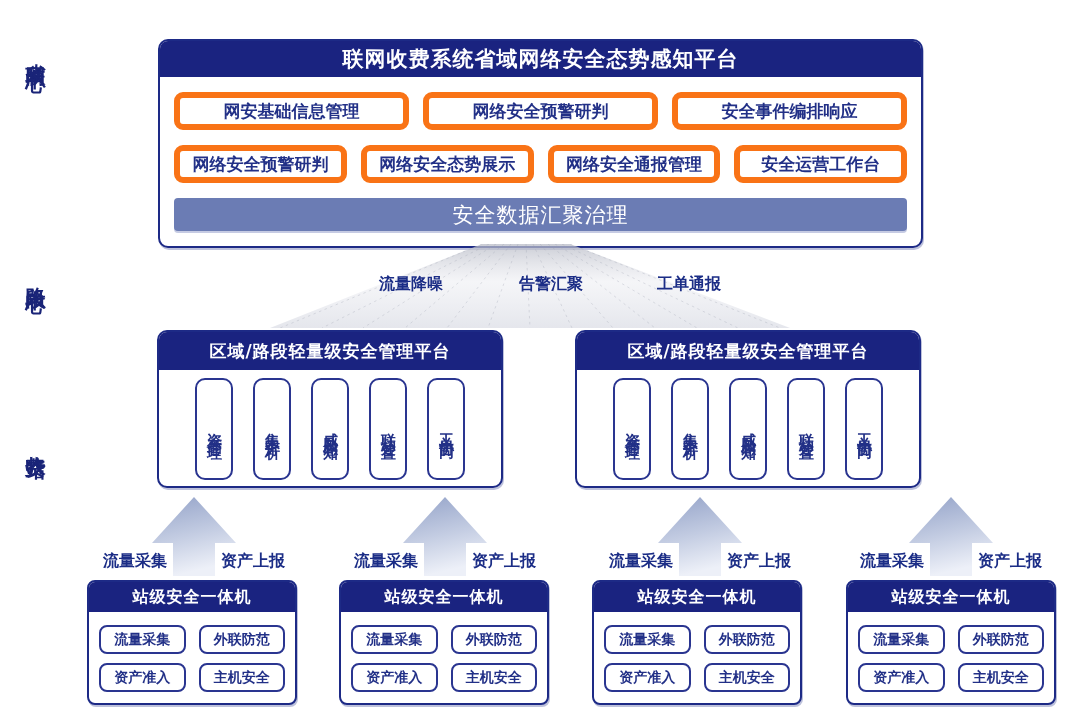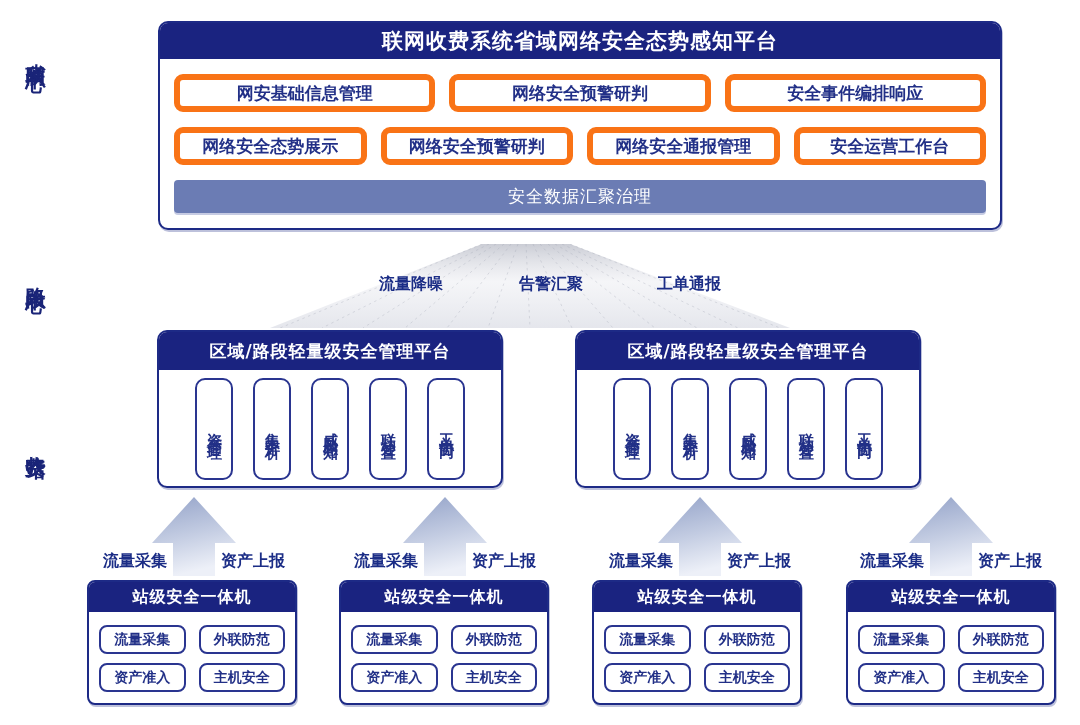--- a/index.html
+++ b/index.html
@@ -19,31 +19,31 @@
   .panel {
     position:absolute; background:#fff; border:2px solid #1d2a86; border-radius:10px;
     box-shadow:1px 2px 0 rgba(108,118,176,.45); overflow:hidden; box-sizing:border-box;
   }
   .panel-header {
     background:#1a2380; color:#fff; display:flex; align-items:center; justify-content:center;
     font-weight:700; letter-spacing:1px;
   }
 
   
-  .province { left:158px; top:21px; width:844px; height:209px; }
+  .province { left:158px; top:39px; width:765px; height:209px; }
   .province .panel-header { height:36px; font-size:21px; }
   .mod-row { display:flex; gap:14px; padding:0 14px; margin-top:15px; }
   .mod {
     flex:1; height:38px; border:6px solid #f97316; border-radius:9px;
     display:flex; align-items:center; justify-content:center;
     font-size:17px; font-weight:600; color:#223087; box-sizing:border-box; white-space:nowrap;
   }
   .data-bar {
     margin:15px 14px 0; height:33px; background:#6b7cb4; border-radius:4px; color:#fff;
-    font-size:17px; display:flex; align-items:center; justify-content:center;
+    font-size:21px; display:flex; align-items:center; justify-content:center;
     box-shadow:0 2px 0 #c6cbe3; letter-spacing:1px;
   }
 
   
   .fan { position:absolute; left:250px; top:244px; }
   .flow-label {
     position:absolute; top:274px; width:130px; text-align:center;
     font-size:16px; font-weight:700; color:#1b2d86;
   }
   .fl1 { left:346px; } .fl2 { left:486px; } .fl3 { left:624px; }
@@ -91,22 +91,22 @@
   <div class="rail-label rl3">收费站</div>
 
   <div class="panel province">
     <div class="panel-header">联网收费系统省域网络安全态势感知平台</div>
     <div class="mod-row">
       <div class="mod">网安基础信息管理</div>
       <div class="mod">网络安全预警研判</div>
       <div class="mod">安全事件编排响应</div>
     </div>
     <div class="mod-row">
+      <div class="mod">网络安全预警研判</div>
       <div class="mod">网络安全态势展示</div>
-      <div class="mod">网络安全预警研判</div>
       <div class="mod">网络安全通报管理</div>
       <div class="mod">安全运营工作台</div>
     </div>
     <div class="data-bar">安全数据汇聚治理</div>
   </div>
 
   <svg class="fan" width="560" height="84" viewBox="0 0 560 84">
     <defs>
       <linearGradient id="fanG" x1="0" y1="0" x2="0" y2="1">
         <stop offset="0" stop-color="#b9bcc7" stop-opacity="0.75"></stop>

